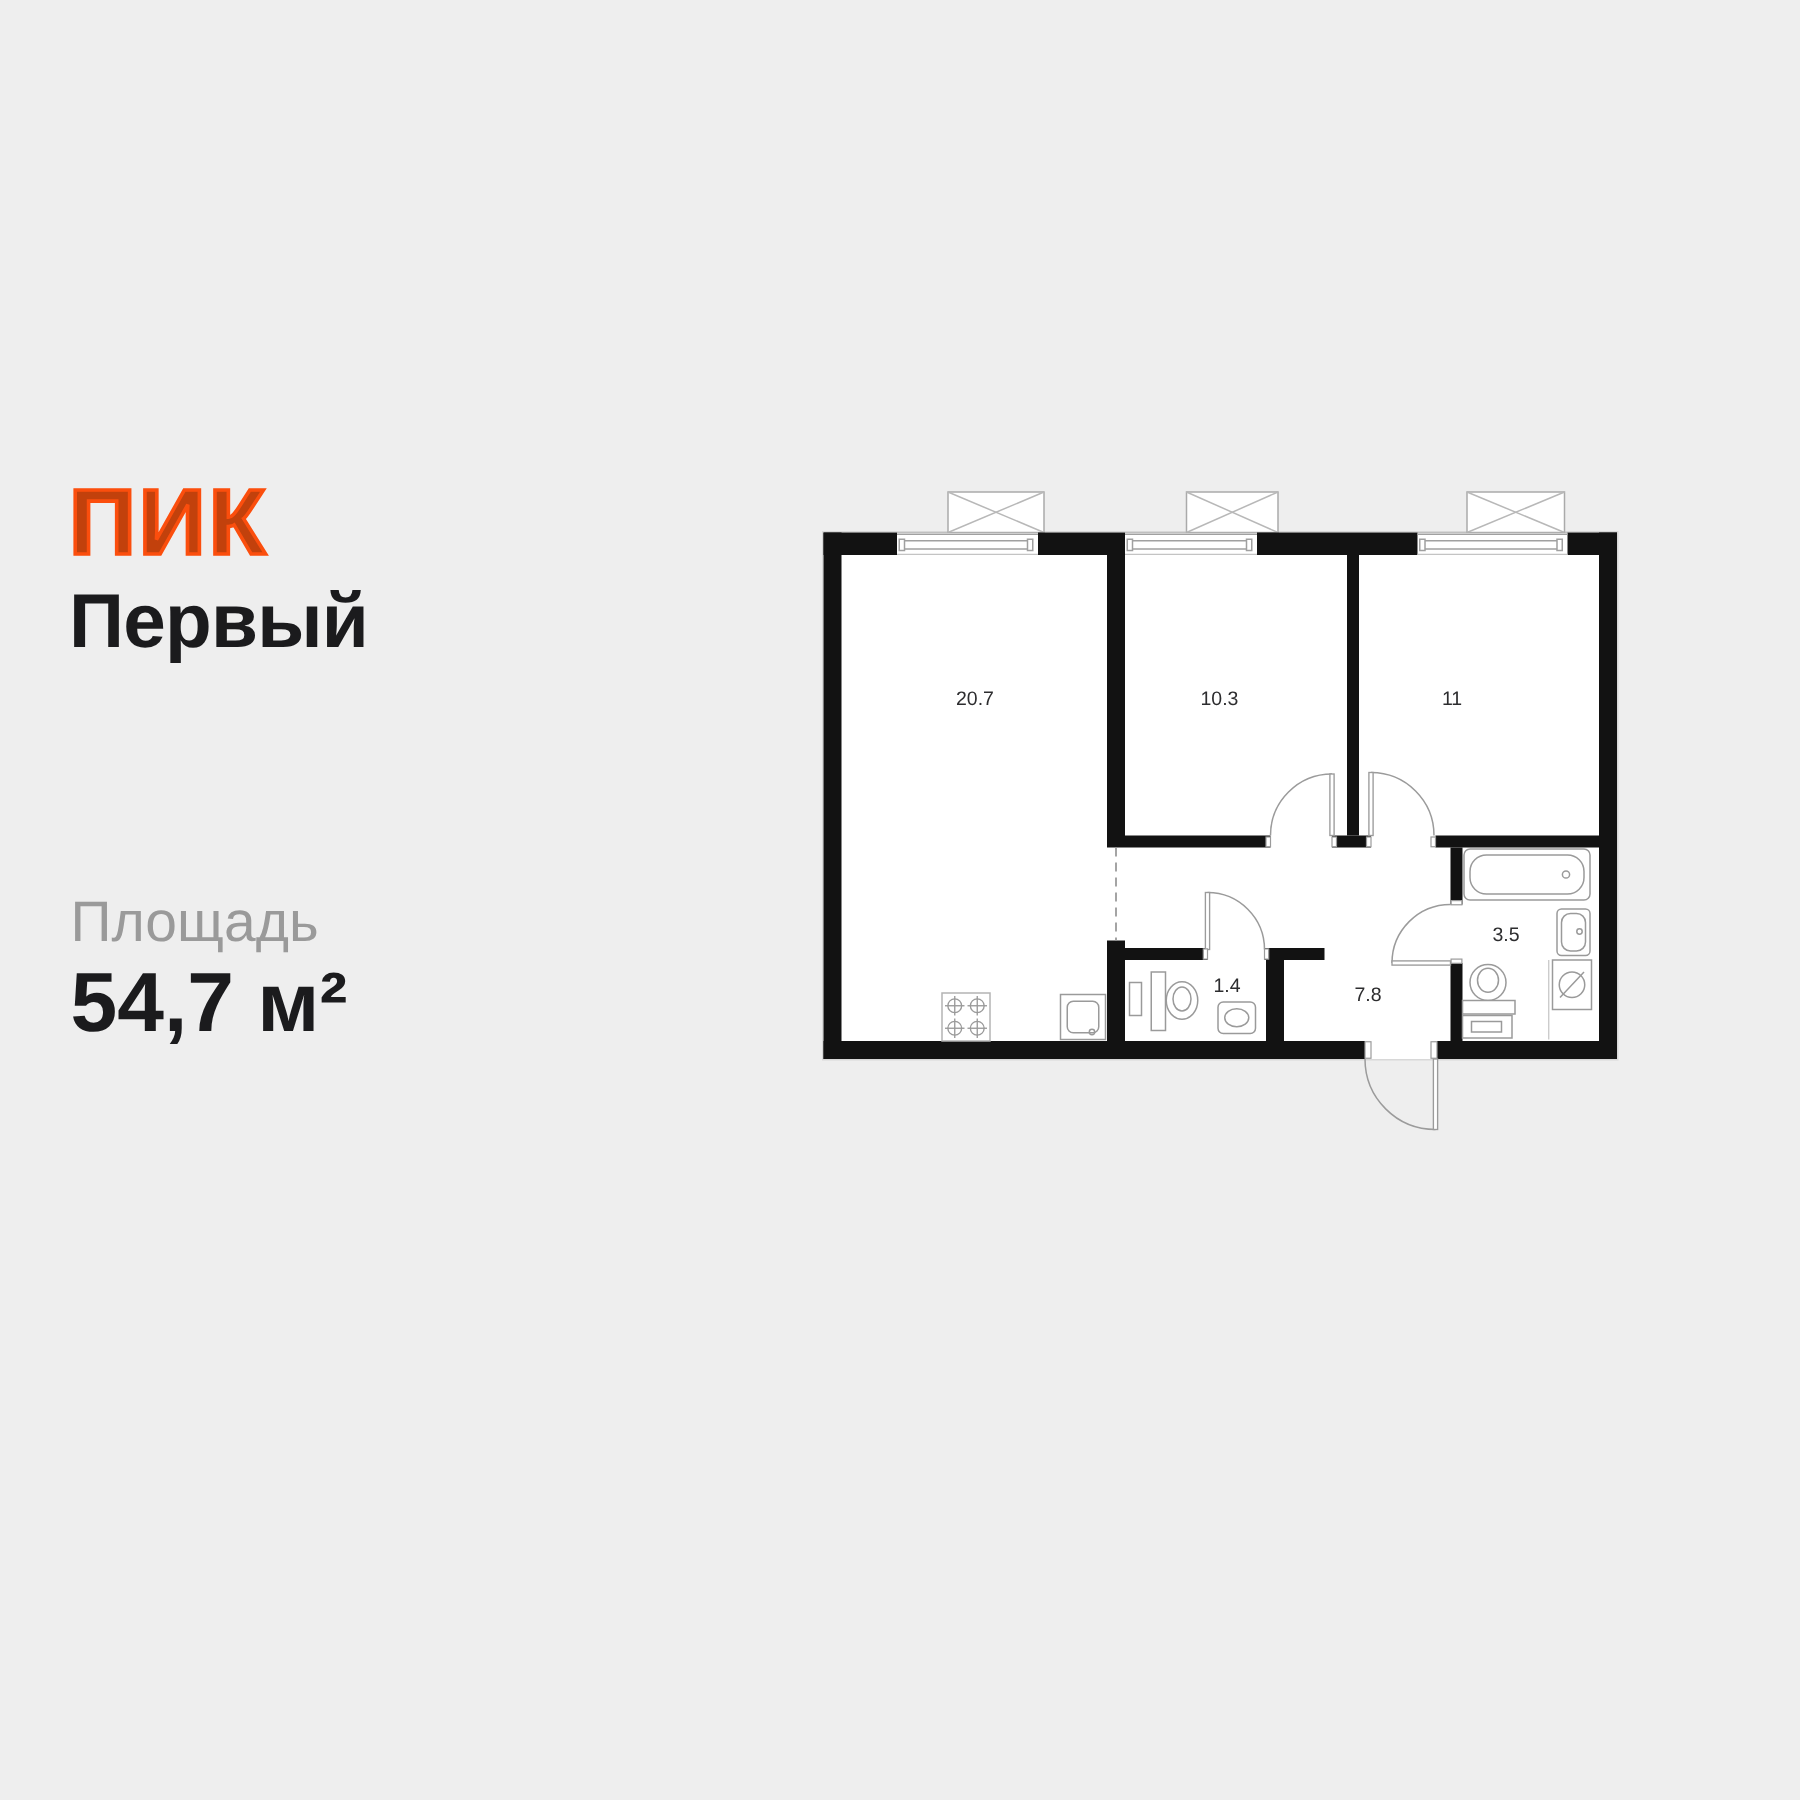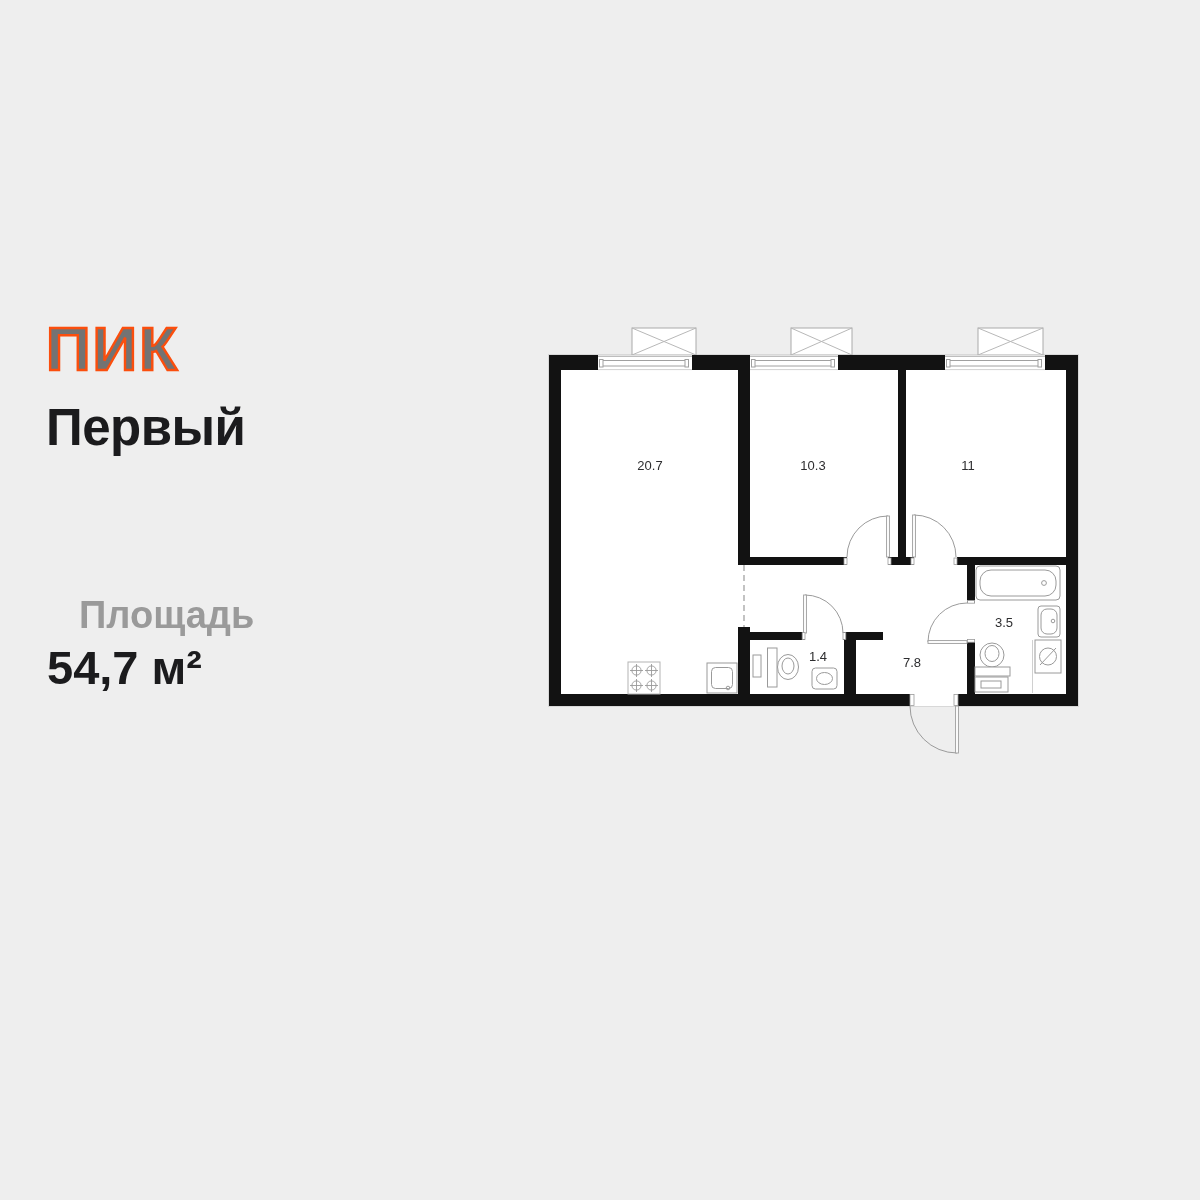--- a/index.html
+++ b/index.html
@@ -6,38 +6,37 @@
   .canvas{
     position:relative;
     width:1200px;height:1200px;
     background:#EEEEEE;
     font-family:"Liberation Sans",sans-serif;
     overflow:hidden;
   }
   .logo{
     position:absolute;left:46px;top:318px;
     font-size:62px;line-height:62px;font-weight:bold;
-    color:#737373;
+    color:#c2410c;
     -webkit-text-stroke:2.4px #FB4E0D;
     letter-spacing:2px;
   }
   .title{
-    position:absolute;left:46px;top:400px;
+    position:absolute;left:46px;top:386px;
     font-size:51px;line-height:56px;font-weight:bold;
     color:#1B1B1D;letter-spacing:-0.5px;
   }
   .area-label{
     position:absolute;left:47px;top:596px;
-    font-size:38px;line-height:38px;font-weight:bold;
+    font-size:38px;line-height:38px;font-weight:normal;
     color:#9A9A9A;
-    margin-left:32px;
   }
   .area-value{
     position:absolute;left:47px;top:640px;
-    font-size:47px;line-height:56px;font-weight:bold;
+    font-size:56px;line-height:56px;font-weight:bold;
     color:#1B1B1D;
   }
   .plan{
     position:absolute;left:540px;top:318px;
     width:550px;height:450px;
   }
   .plan text{
     font-family:"Liberation Sans",sans-serif;
     font-size:13px;fill:#2D2D2F;
   }

